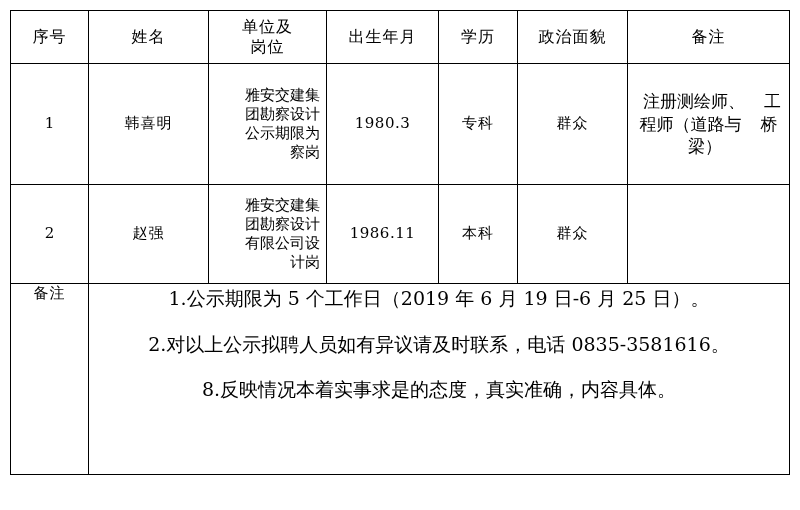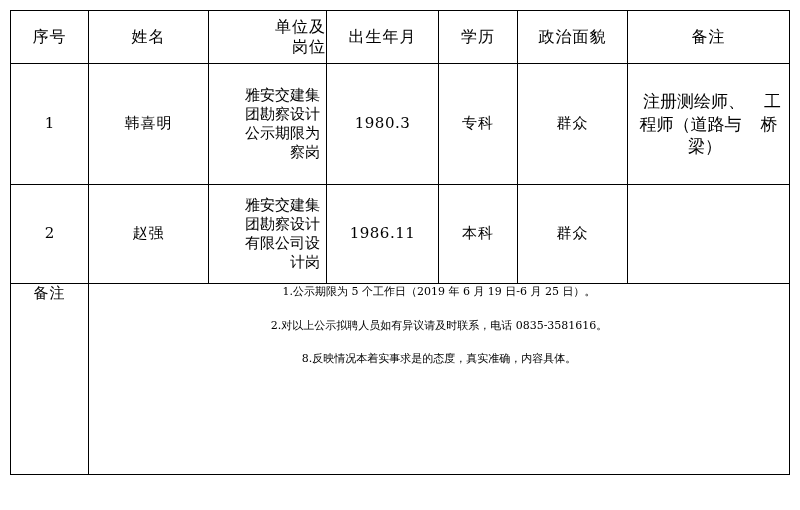--- a/index.html
+++ b/index.html
@@ -47,21 +47,20 @@
   col.c-remark  { width: 162px; }
 
   tr.head td {
     height: 52px;
     font-size: 16px;
     letter-spacing: 1px;
   }
   tr.head td .two-line {
     display: block;
     line-height: 1.22;
-    text-align: right;
   }
   tr.row1 td { height: 120px; }
   tr.row2 td { height: 98px; }
 
   .cell-multi {
     display: block;
     line-height: 1.28;
     font-size: 15px;
     padding: 0 6px;
     text-align: right;
@@ -96,21 +95,21 @@
     font-size: 16px;
     letter-spacing: 1px;
   }
   td.notes-body {
     text-align: left;
     padding: 14px 0 12px 12px;
     height: 190px;
   }
   .note-line {
     display: block;
-    font-size: 11px;
+    font-size: 19px;
     line-height: 1.5;
     margin-bottom: 17px;
     white-space: nowrap;
   }
   .note-line:last-child { margin-bottom: 0; }
 </style>
 </head>
 <body>
 
 <div class="page">

